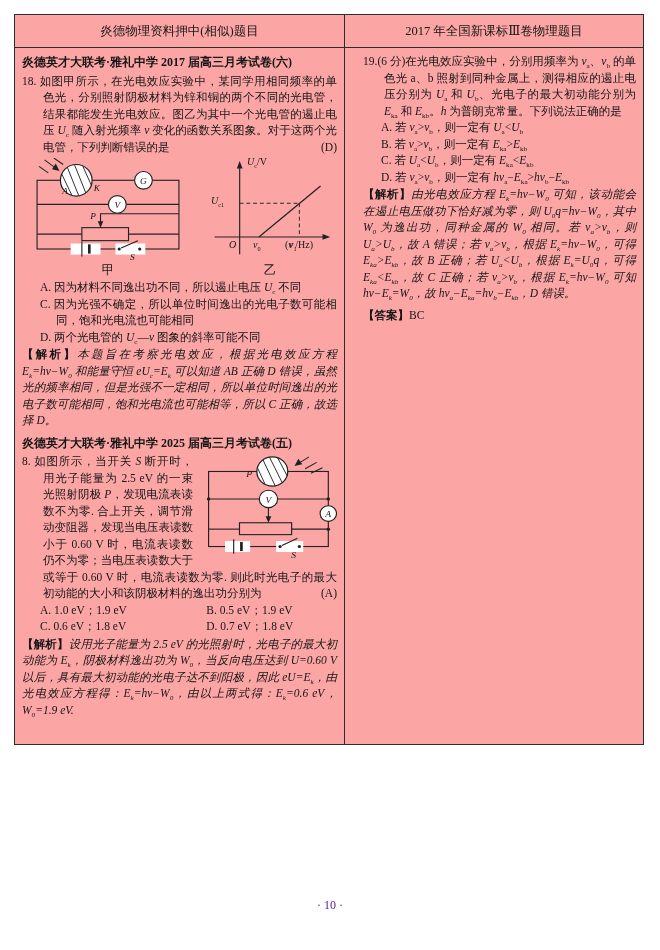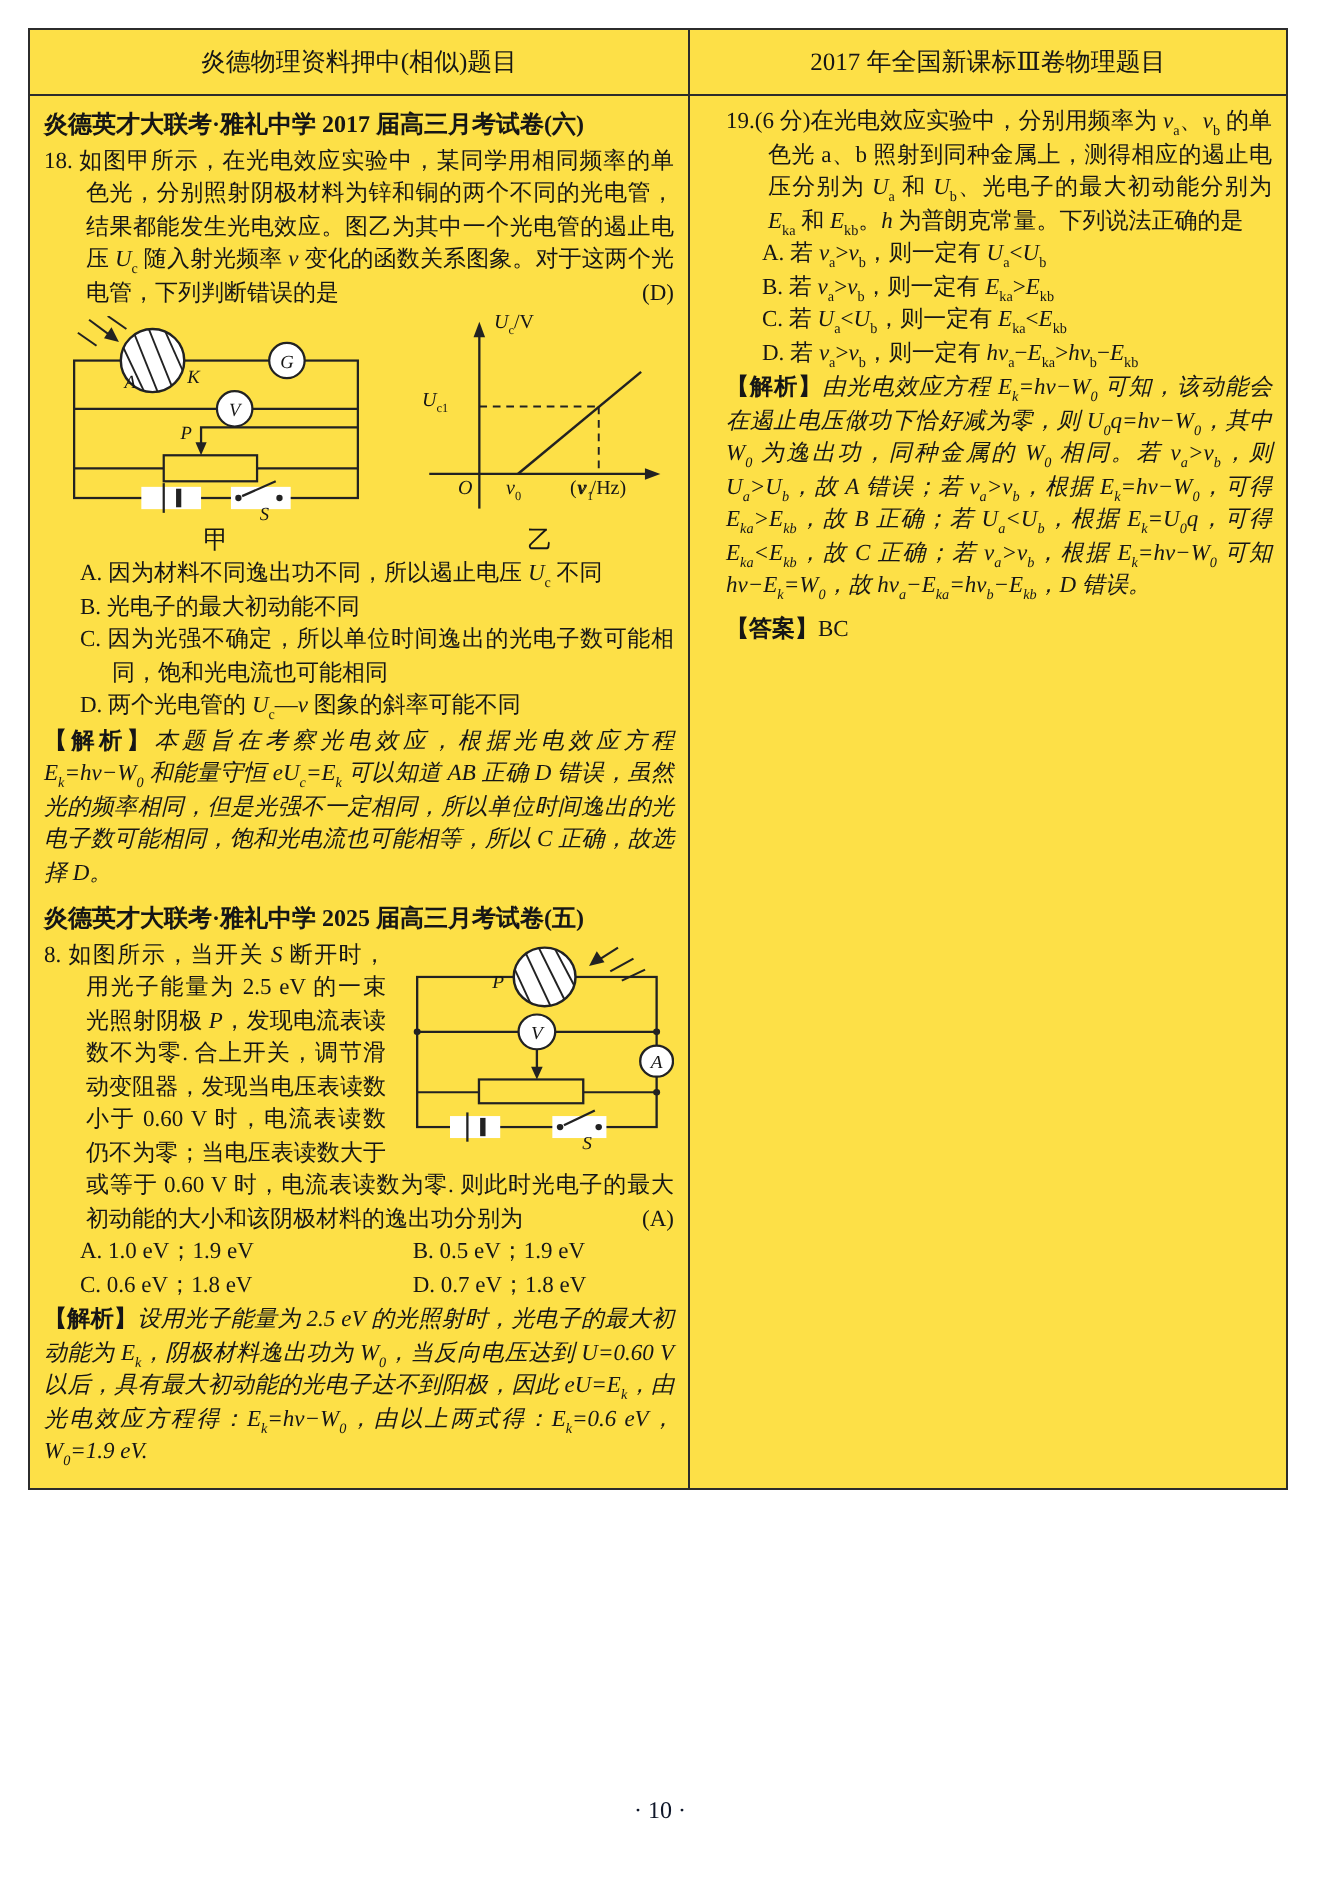--- a/index.html
+++ b/index.html
@@ -5,21 +5,21 @@
   html,body{margin:0;padding:0;}
   body{
     width:660px;height:950px;background:#fdfdfc;
     font-family:"Liberation Serif","DejaVu Serif",serif;
     color:#161616;
   }
   .sheet{position:relative;width:660px;height:950px;background:#ffffff;overflow:hidden;}
   .doc{
     position:absolute;left:14px;top:14px;width:630px;height:731px;
     border:1.5px solid #2c2c2c;box-sizing:border-box;
-    display:flex;flex-direction:column;background:#fde047;
+    display:flex;flex-direction:column;background:#fca5a5;
   }
   .hdr{display:flex;height:32px;border-bottom:1.5px solid #2c2c2c;flex:none;font-size:12.5px;}
   .hcell{display:flex;align-items:center;justify-content:center;text-align:center;}
   .hleft{width:330px;border-right:1.5px solid #2c2c2c;box-sizing:border-box;}
   .hright{flex:1;}
   .cols{flex:1;display:flex;min-height:0;gap:11px;}
   .col{font-size:11.5px;line-height:16.5px;text-align:justify;overflow:hidden;box-sizing:border-box;padding:5px 7px 0 7px;}
   .colL{width:330px;border-right:1.5px solid #2c2c2c;}
   .colR{flex:1;}
   .sec-title{font-weight:bold;font-size:12px;margin:1px 0 2px;text-align:left;}
@@ -35,21 +35,21 @@
   .answer-line{margin:2px 0;}
   sub{font-size:0.62em;line-height:0;}
   i{font-style:italic;}
   .figrow{display:flex;justify-content:space-between;align-items:flex-end;margin:3px 2px 2px;}
   .fig{position:relative;text-align:center;line-height:normal;}
   .figcap{font-size:12.5px;text-align:center;margin-top:1px;line-height:14px;}
   .overlay{position:absolute;font-size:10px;line-height:1;white-space:nowrap;text-align:left;}
   .fig8wrap{float:right;width:140px;height:108px;position:relative;margin:2px 0 2px 4px;}
   svg{display:block;}
   svg text{font-size:10px;font-style:italic;fill:#161616;stroke:none;}
-  .pagenum{position:absolute;left:0;right:0;top:898px;text-align:center;font-size:12px;color:#0f172a;}
+  .pagenum{position:absolute;left:0;right:0;top:898px;text-align:center;font-size:12px;color:#4c1d95;}
 </style>
 </head>
 <body>
 
 <div class="sheet">
   <div class="doc">
 
     <div class="hdr">
       <div class="hcell hleft">炎德物理资料押中(相似)题目</div>
       <div class="hcell hright">2017 年全国新课标Ⅲ卷物理题目</div>
@@ -142,21 +142,20 @@
             <div class="overlay" style="left:6px;top:38px;"><i>U</i><sub>c1</sub></div>
             <div class="overlay" style="left:24px;top:82px;font-style:italic;">O</div>
             <div class="overlay" style="left:48px;top:82px;"><i>ν</i><sub>0</sub></div>
             <div class="overlay" style="left:84px;top:82px;"><i>ν</i><sub>1</sub></div>
             <div class="overlay" style="left:80px;top:82px;">(<i>ν</i> /Hz)</div>
             <div class="figcap">乙</div>
           </div>
         </div>
 
         <div class="opt">A. 因为材料不同逸出功不同，所以遏止电压 <i>U</i><sub>c</sub> 不同</div>
-        <div class="opt">B. 光电子的最大初动能不同</div>
         <div class="opt">C. 因为光强不确定，所以单位时间逸出的光电子数可能相同，饱和光电流也可能相同</div>
         <div class="opt">D. 两个光电管的 <i>U</i><sub>c</sub>—<i>ν</i> 图象的斜率可能不同</div>
 
         <p class="analysis"><b class="alabel">【解析】</b><span class="atext">本题旨在考察光电效应，根据光电效应方程 <i>E</i><sub>k</sub>=<i>hν</i>−<i>W</i><sub>0</sub> 和能量守恒 <i>eU</i><sub>c</sub>=<i>E</i><sub>k</sub> 可以知道 AB 正确 D 错误，虽然光的频率相同，但是光强不一定相同，所以单位时间逸出的光电子数可能相同，饱和光电流也可能相等，所以 C 正确，故选择 D。</span></p>
 
         <div class="sec-title" style="margin-top:6px;">炎德英才大联考·雅礼中学 2025 届高三月考试卷(五)</div>
 
         <p class="q">
           <span class="fig8wrap" style="text-indent:0;">
             <svg width="140" height="108" viewBox="0 0 145 118" preserveAspectRatio="none">

